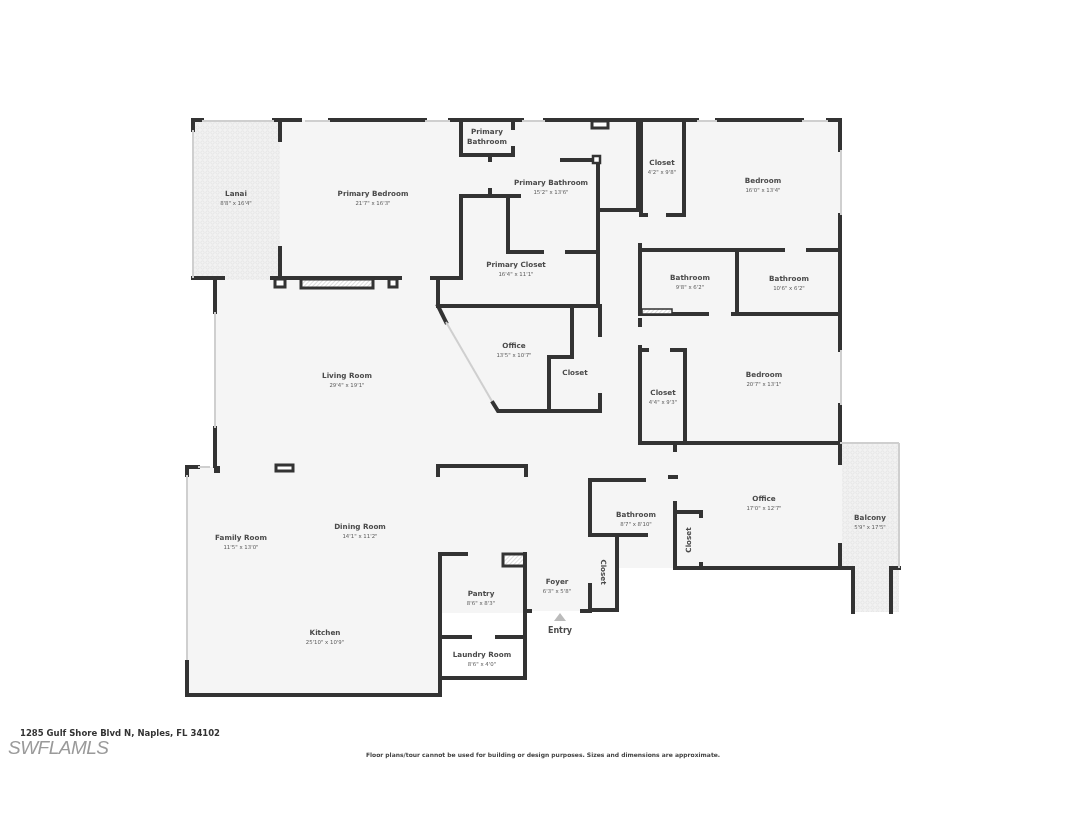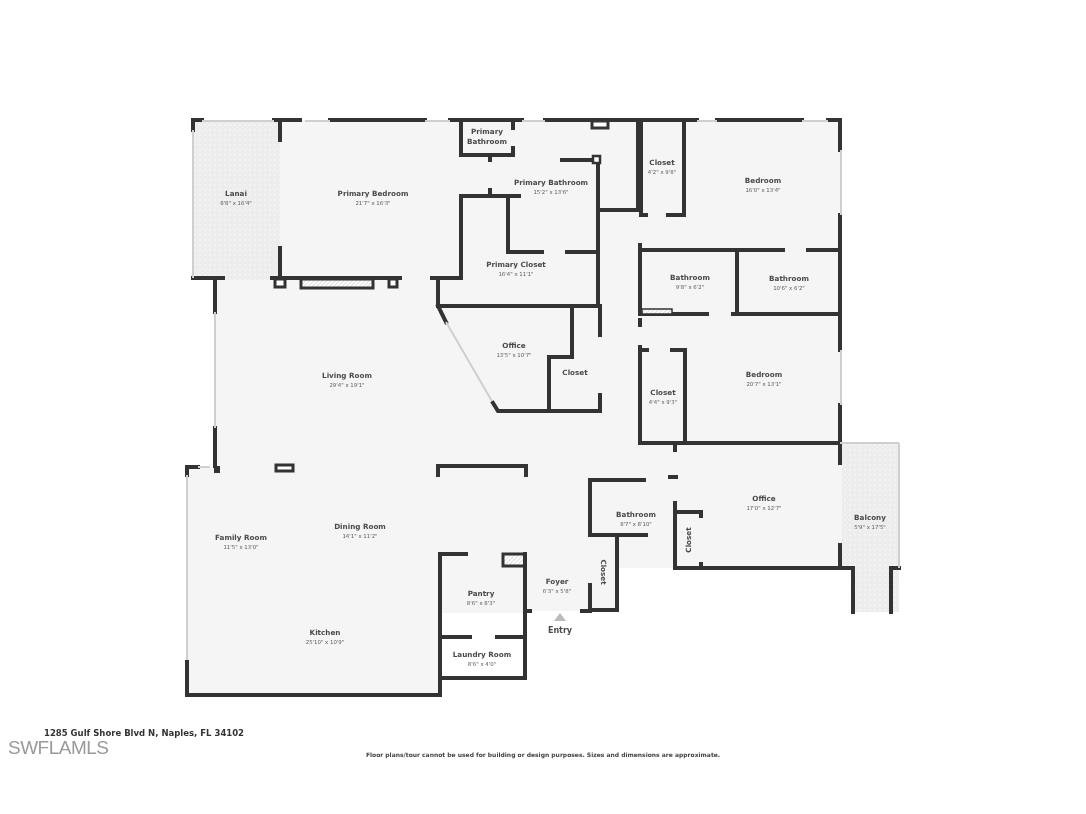--- a/index.html
+++ b/index.html
@@ -3,22 +3,22 @@
 <meta charset="utf-8">
 <style>
   html, body { margin:0; padding:0; background:#ffffff; }
   body { width:1086px; height:814px; position:relative; overflow:hidden; font-family:"DejaVu Sans", sans-serif; }
   #plan { position:absolute; left:0; top:0; }
   .room-label { font-family:"DejaVu Sans", sans-serif; font-size:7.2px; font-weight:bold; fill:#4a4a4a; text-anchor:middle; }
   .room-dim { font-family:"DejaVu Sans", sans-serif; font-size:5.4px; fill:#5a5a5a; text-anchor:middle; }
   .wall { stroke:#333333; stroke-width:4; fill:none; stroke-linecap:square; }
   .win { stroke:#cfcfcf; stroke-width:2; fill:none; }
   .entry-label { font-family:"DejaVu Sans", sans-serif; font-size:8px; font-weight:bold; fill:#4a4a4a; text-anchor:middle; }
-  .address { position:absolute; left:20px; top:728px; font-size:8.5px; font-weight:bold; color:#333; font-family:"DejaVu Sans", sans-serif;margin-left:24px; }
-  .watermark { position:absolute; left:8px; top:737px; font-size:19px; color:#9a9a9a; letter-spacing:-0.5px; font-family:"Liberation Sans", sans-serif; }
+  .address { position:absolute; left:20px; top:728px; font-size:8.5px; font-weight:bold; color:#333; font-family:"DejaVu Sans", sans-serif; }
+  .watermark { position:absolute; left:8px; top:737px; font-size:19px; color:#9a9a9a; letter-spacing:-0.5px; font-family:"Liberation Sans", sans-serif;font-style:italic; }
   .disclaimer { position:absolute; left:0; width:1086px; text-align:center; top:751px; font-size:6px; font-weight:bold; color:#444; font-family:"DejaVu Sans", sans-serif; padding-left:0; }
   .disclaimer span { position:relative; left:0px; }
 </style>
 </head>
 <body>
 
 <svg id="plan" width="1086" height="814" viewBox="0 0 1086 814">
   <defs>
     <pattern id="tile" width="5" height="5" patternUnits="userSpaceOnUse">
       <rect width="5" height="5" fill="#f2f2f2"></rect>

